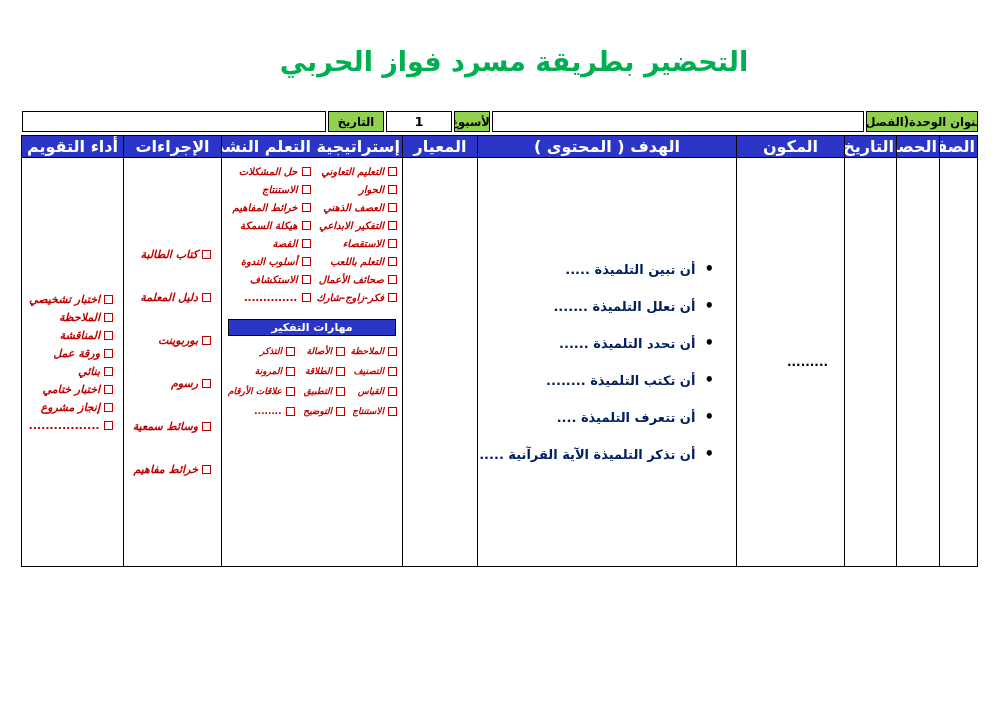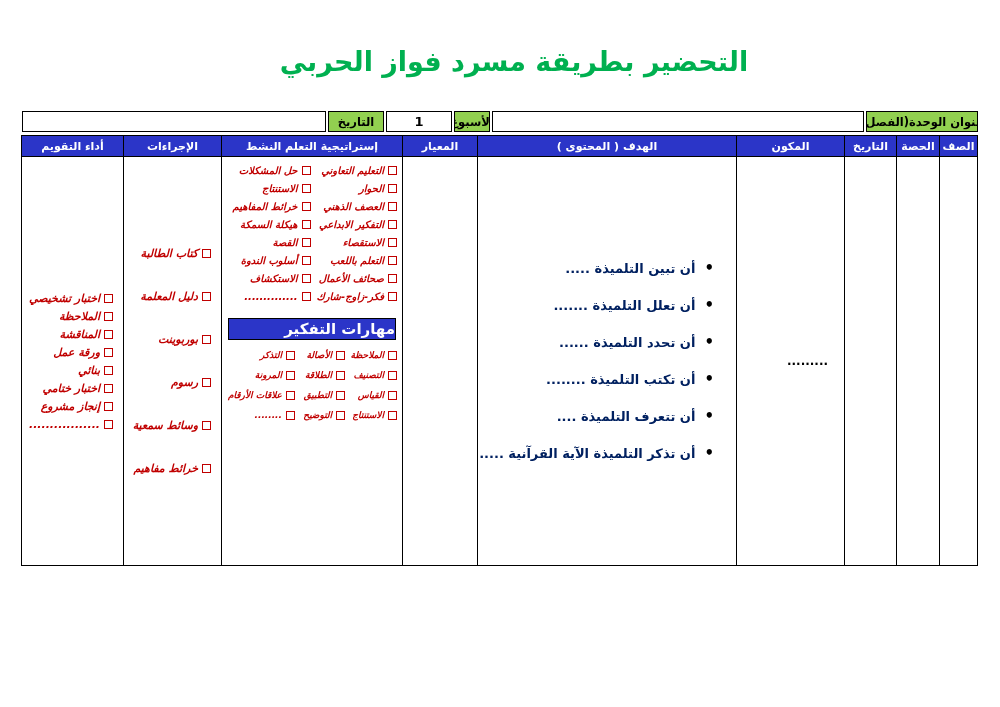--- a/index.html
+++ b/index.html
@@ -45,21 +45,21 @@
   .w-date-label{width:56px;}
   .w-date-input{flex:1;}
 
   table{
     width:956px;margin:0 22px;
     border-collapse:collapse;table-layout:fixed;
     direction:rtl;
   }
   th{
     background:var(--blue);
-    color:#fff;font-weight:bold;font-size:11px;
+    color:#fff;font-weight:bold;font-size:16px;
     border:1px solid #000;height:21px;
     padding:1px 2px;white-space:nowrap;overflow:hidden;
   }
   tr.body-row{height:408px;}
   td{
     border:1px solid #000;
     vertical-align:top;
     padding:0;background:#fff;
   }
 
@@ -99,21 +99,21 @@
 
   
   .strat-grid{
     display:grid;grid-template-columns:1fr 1fr;
     row-gap:7px;
     padding:8px 5px 6px 2px;
   }
   .strat-grid .chk-item{font-size:10px;}
   .think-header{
     background:var(--blue);color:#fff;
-    font-size:15px;font-weight:bold;text-align:right;
+    font-size:11px;font-weight:bold;text-align:center;
     border:1px solid #000;
     margin:10px 6px 7px 6px;
     padding:1px 0;
   }
   .think-grid{
     display:grid;grid-template-columns:30% 29% 41%;
     row-gap:10px;
     padding:3px 5px 0 2px;
   }
   .think-grid .chk-item{font-size:9px;}

